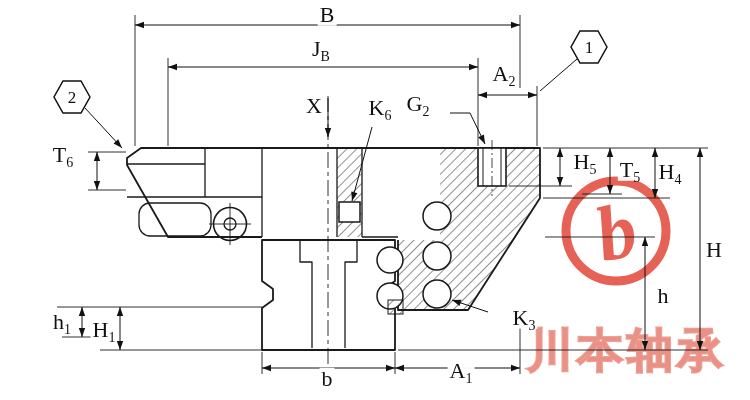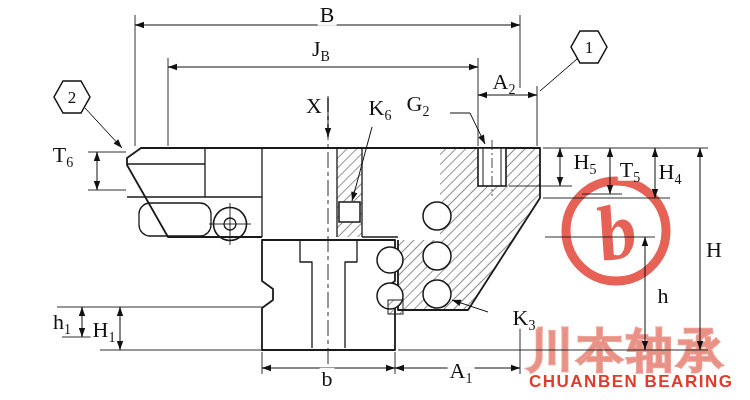--- a/index.html
+++ b/index.html
@@ -32,21 +32,20 @@
     font-size:17px; font-weight:bold; letter-spacing:1.5px;
     color:#e23a2b; white-space:nowrap;
   }
 </style>
 </head>
 <body>
 
 <div class="stage">
 
   <div class="wm-cn">川本轴承</div>
-  <div class="wm-en">CHUANBEN BEARING</div>
 
   <svg width="750" height="400" viewBox="0 0 750 400">
     <defs>
       <marker id="arr" viewBox="0 0 10 10" refX="9.5" refY="5" markerWidth="10" markerHeight="10" orient="auto-start-reverse">
         <path d="M0.5,1.8 L9.5,5 L0.5,8.2 Z" fill="#111"></path>
       </marker>
       <pattern id="hatch" patternUnits="userSpaceOnUse" width="7" height="7" patternTransform="rotate(45 0 0)">
         <line x1="0" y1="0" x2="0" y2="7" stroke="#333" stroke-width="1.1"></line>
       </pattern>
     </defs>
@@ -154,21 +153,21 @@
     </g>
 
     <g fill="#fff" stroke="#111" stroke-width="1.5">
       <polygon points="607,47 598,31 580,31 571,47 580,63 598,63"></polygon>
       <polygon points="90,97 81,81 63,81 54,97 63,113 81,113"></polygon>
     </g>
   </svg>
 
   <div class="dim-label" style="left:327px;top:15px"><span>B</span><sub></sub></div>
   <div class="dim-label" style="left:321px;top:49px"><span>J</span><sub>B</sub></div>
-  <div class="dim-label" style="left:504px;top:82px"><span>A</span><sub>2</sub></div>
+  <div class="dim-label" style="left:504px;top:74px"><span>A</span><sub>2</sub></div>
   <div class="dim-label" style="left:314px;top:106px"><span>X</span><sub></sub></div>
   <div class="dim-label" style="left:380px;top:108px"><span>K</span><sub>6</sub></div>
   <div class="dim-label" style="left:418px;top:104px"><span>G</span><sub>2</sub></div>
   <div class="dim-label" style="left:63px;top:155px"><span>T</span><sub>6</sub></div>
   <div class="dim-label" style="left:585px;top:162px"><span>H</span><sub>5</sub></div>
   <div class="dim-label" style="left:630px;top:170px"><span>T</span><sub>5</sub></div>
   <div class="dim-label" style="left:670px;top:172px"><span>H</span><sub>4</sub></div>
   <div class="dim-label" style="left:714px;top:250px"><span>H</span><sub></sub></div>
   <div class="dim-label" style="left:663px;top:296px"><span>h</span><sub></sub></div>
   <div class="dim-label" style="left:62px;top:322px"><span>h</span><sub>1</sub></div>

